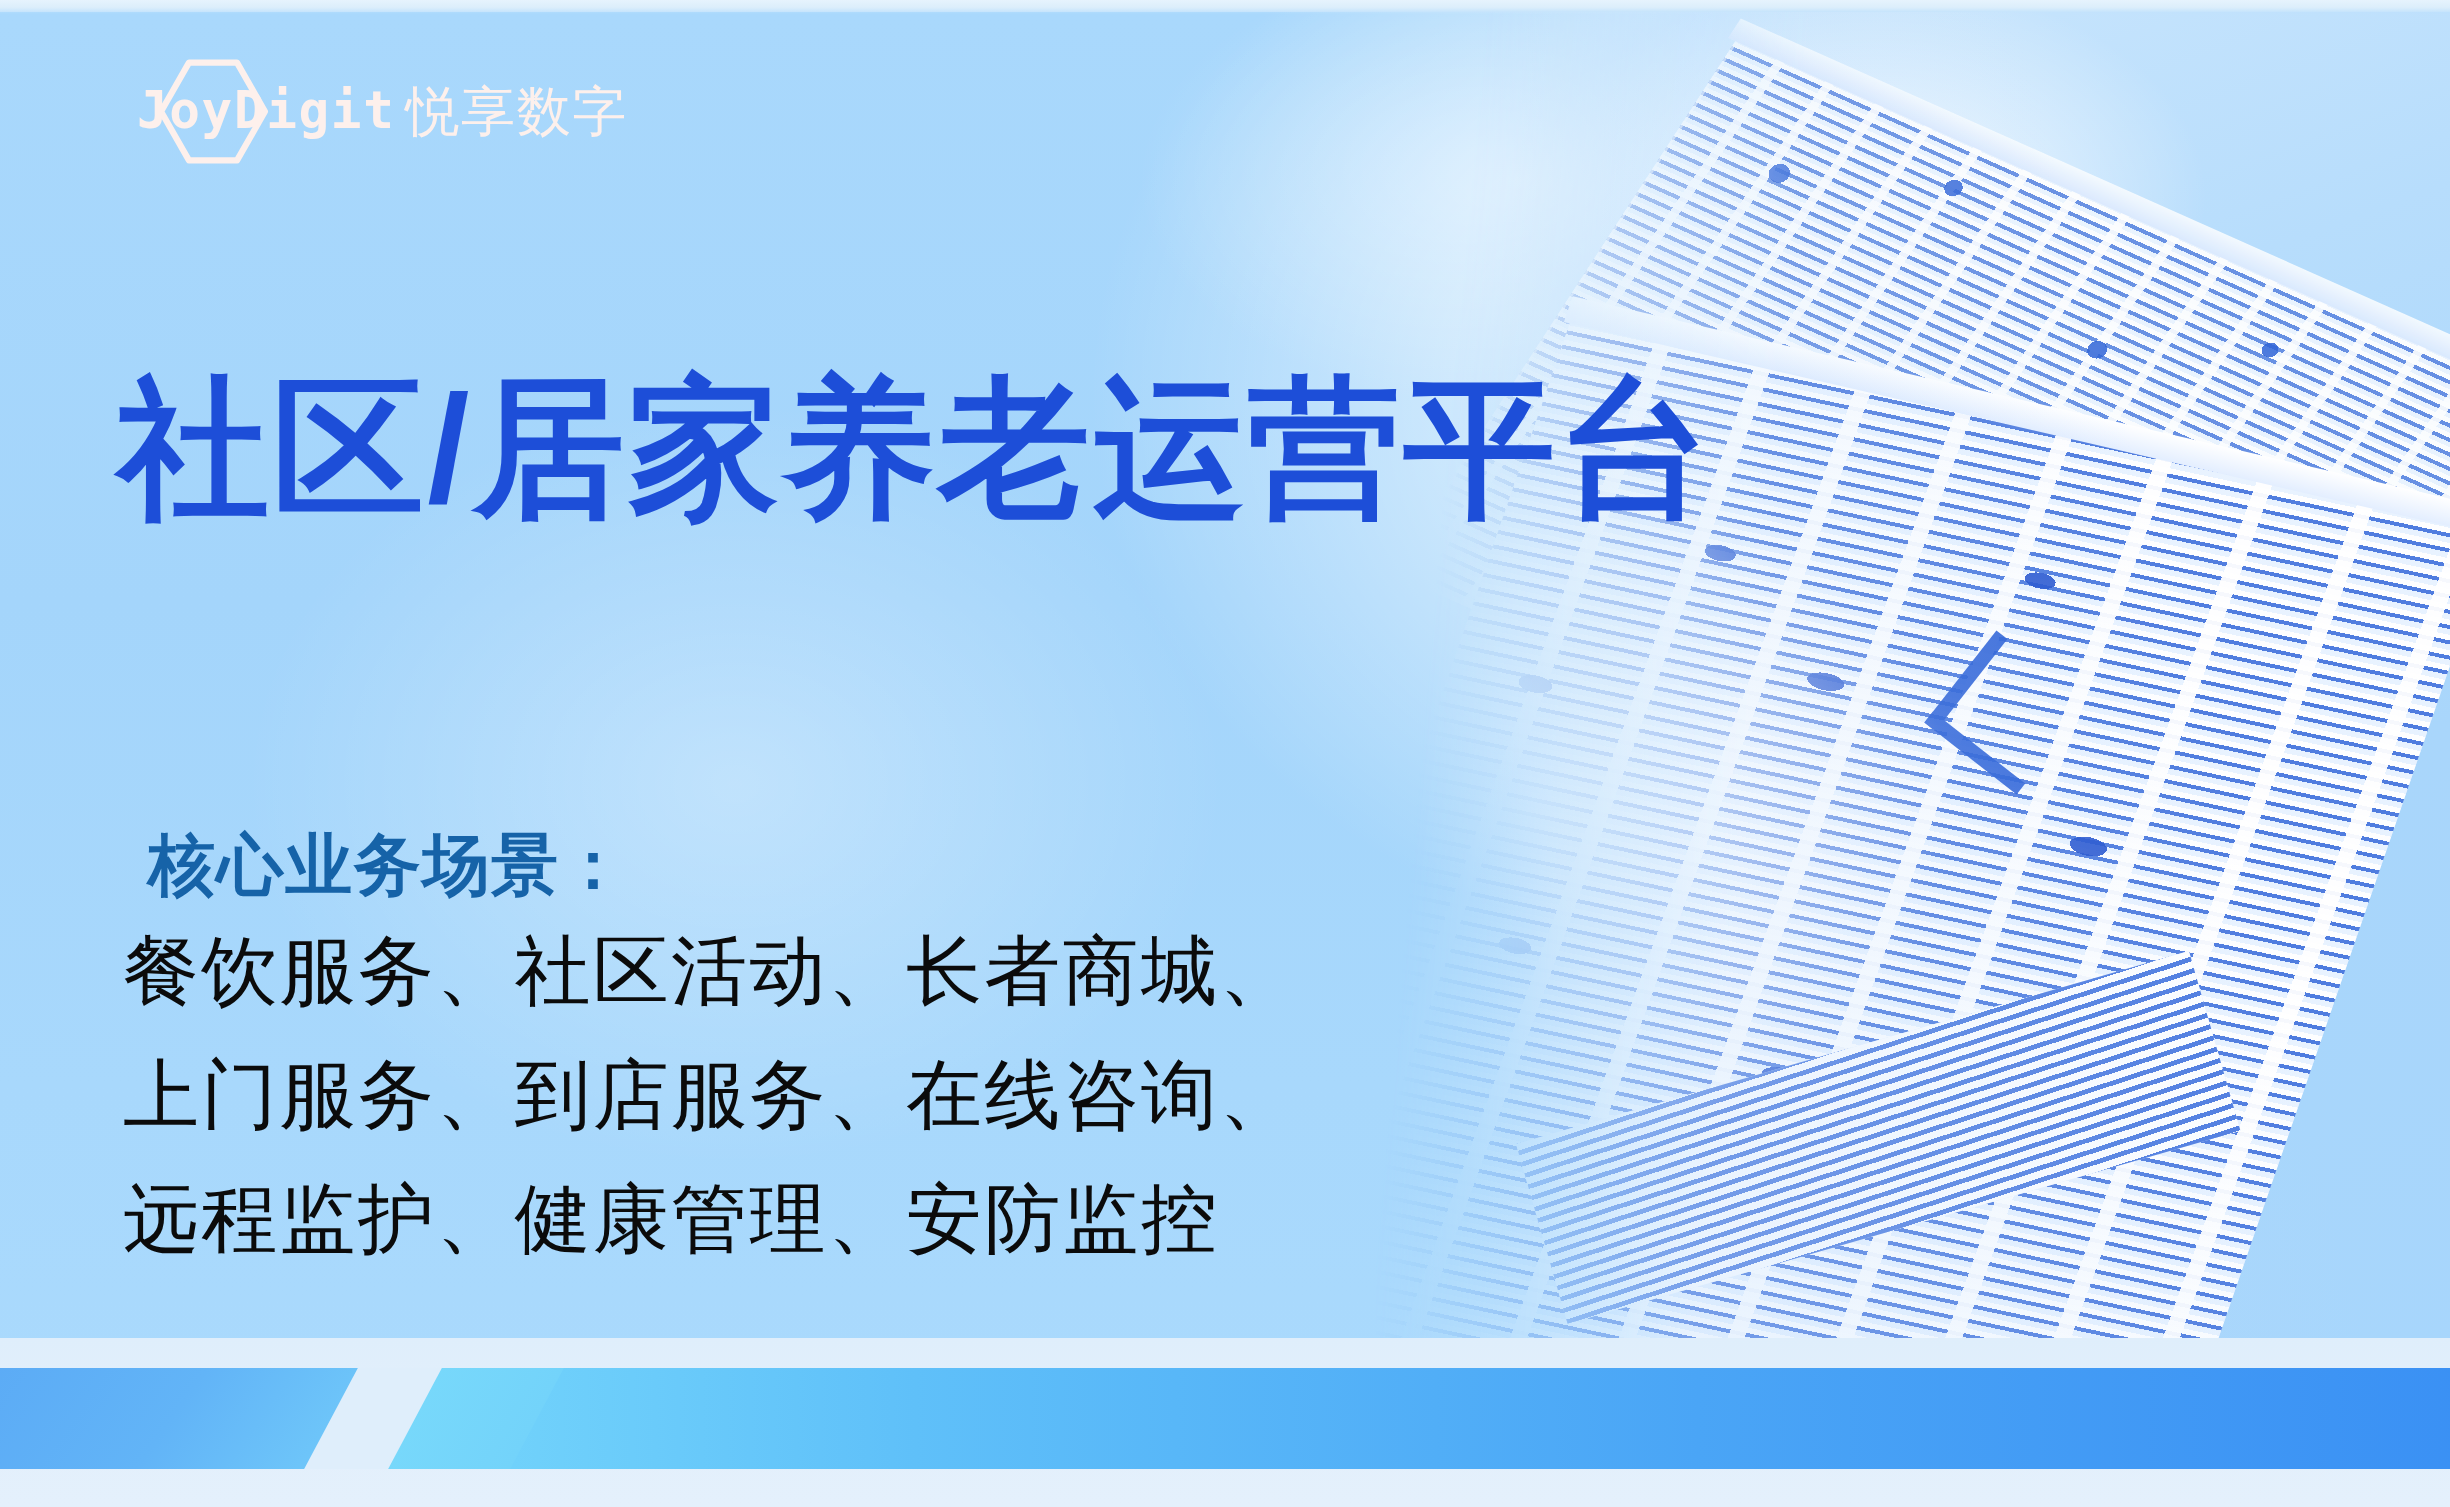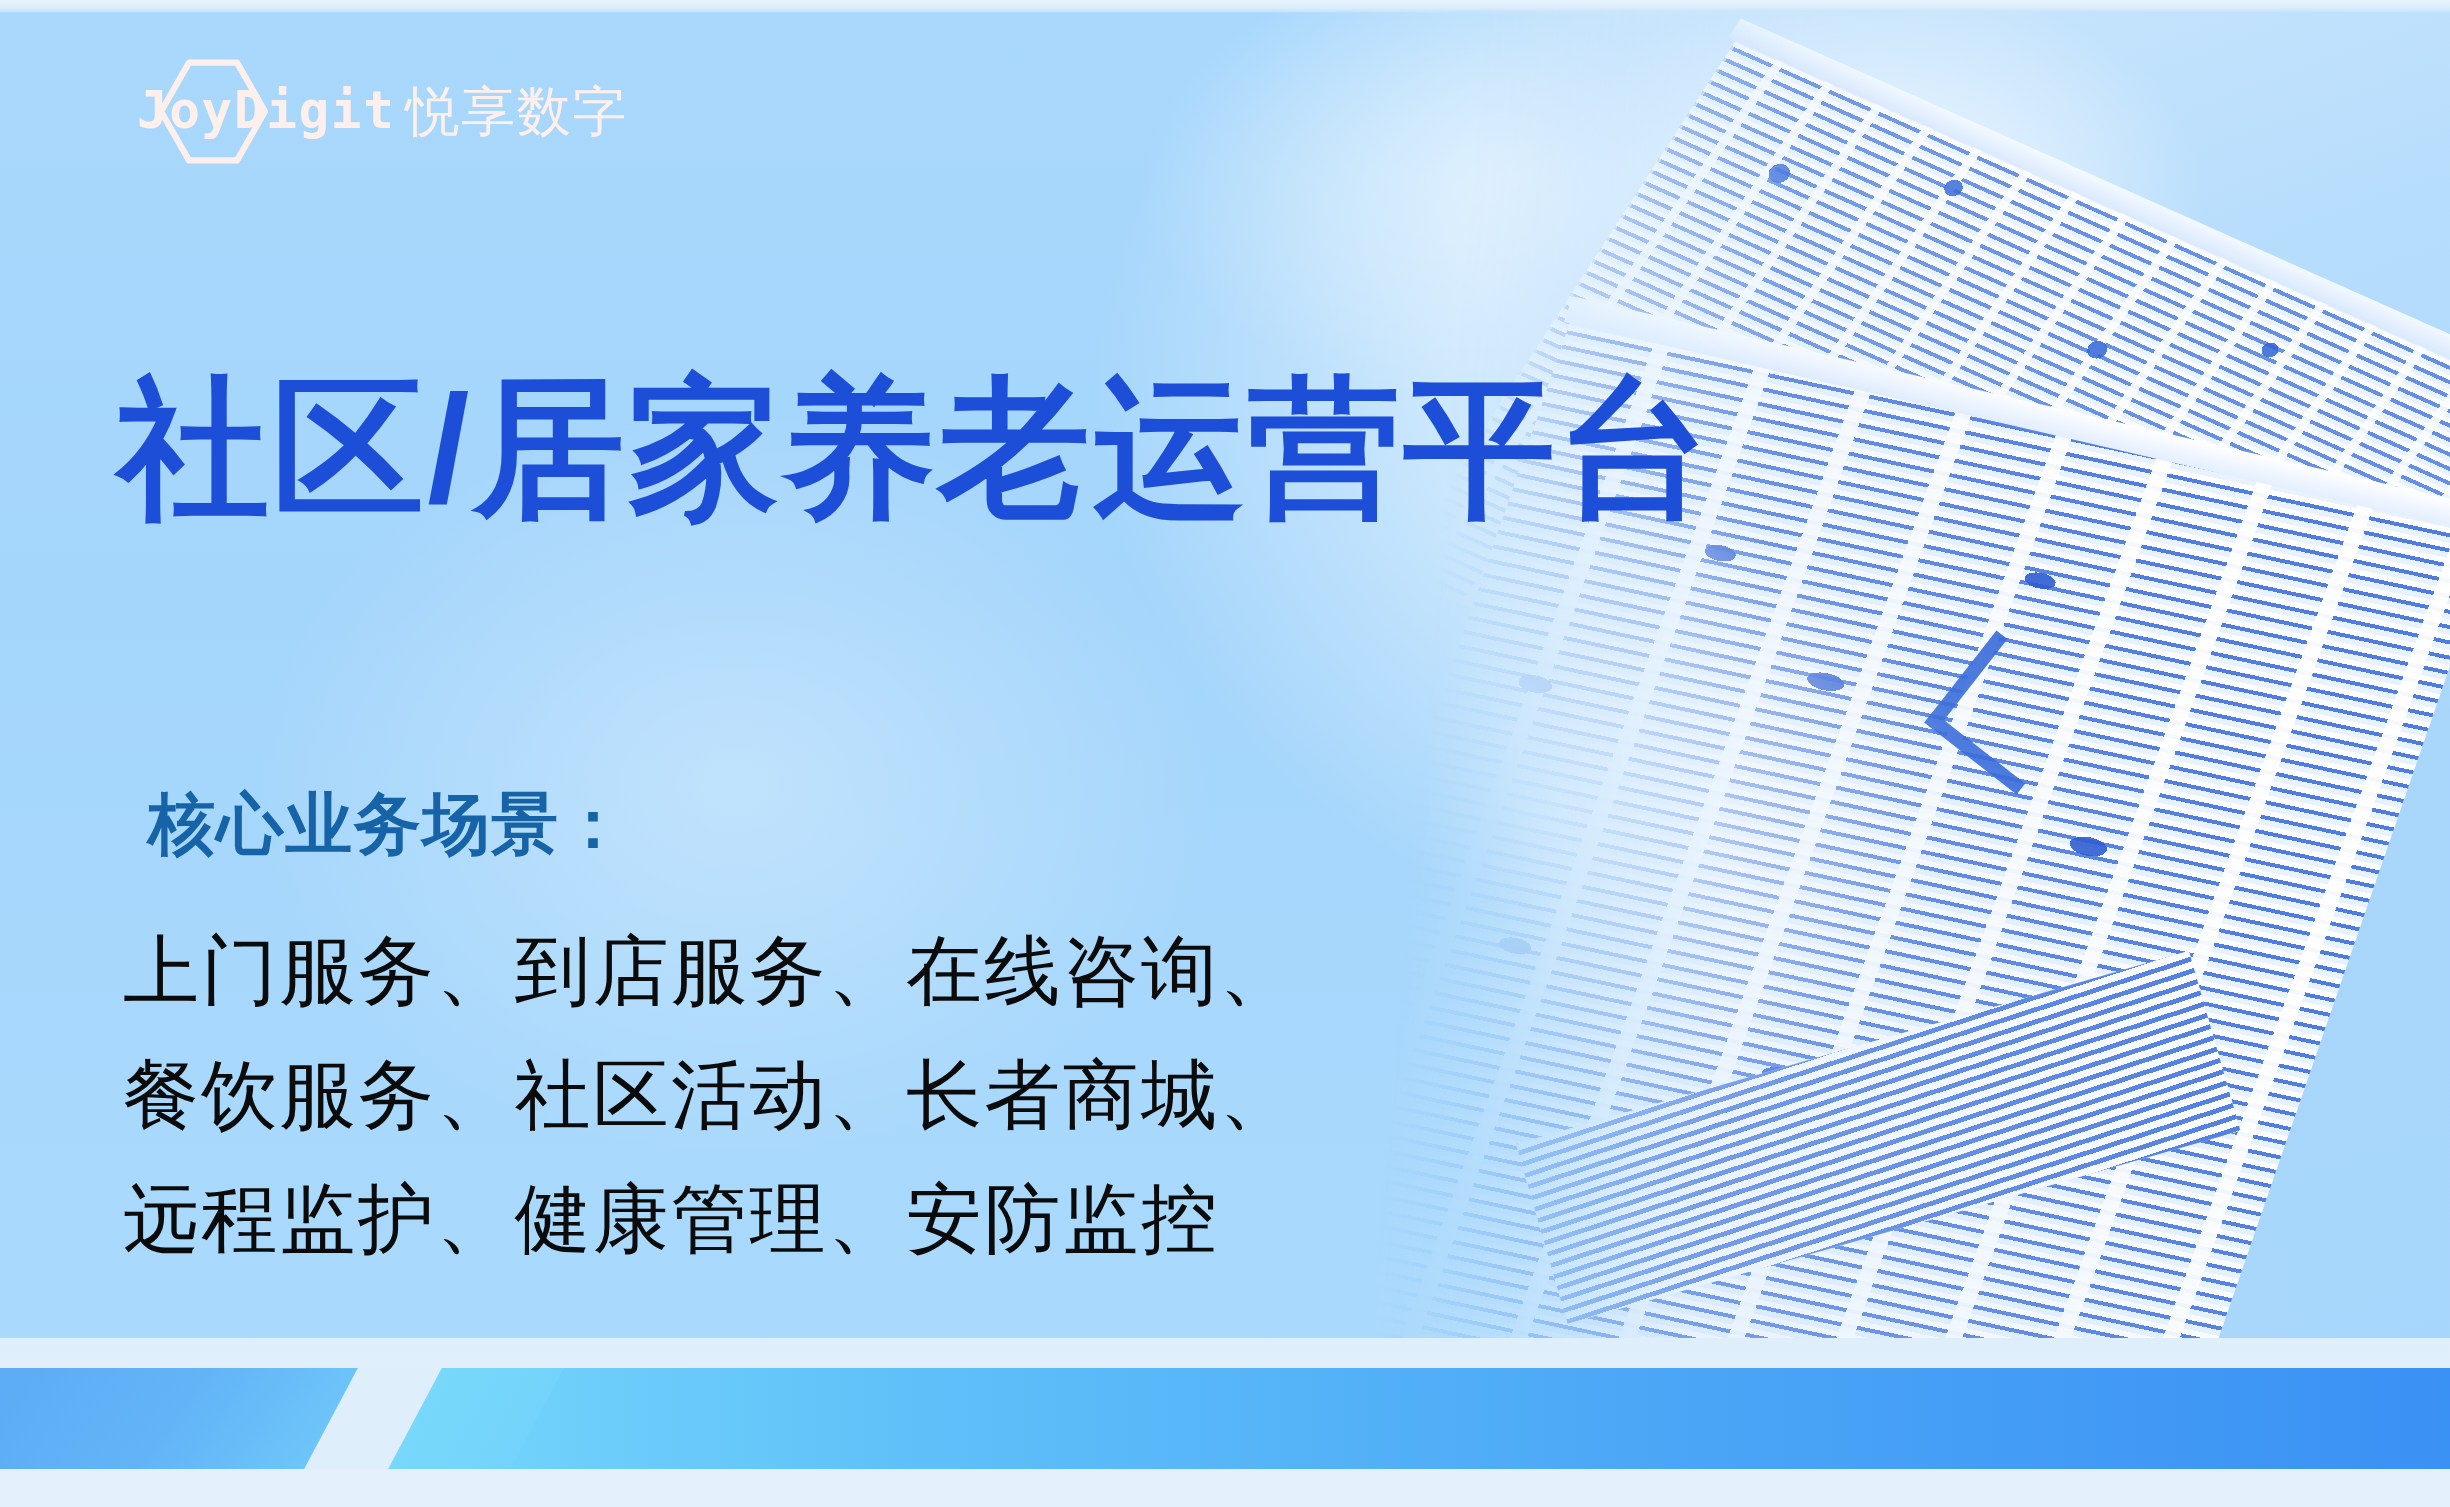--- a/index.html
+++ b/index.html
@@ -289,21 +289,21 @@
     letter-spacing: 3.1px;
     line-height: 1.1;
     white-space: nowrap;
     z-index: 5;
   }
 
   
   .section-heading {
     position: absolute;
     left: 148px;
-    top: 728px;
+    top: 769px;
     font-size: 67px;
     font-weight: 700;
     color: #1663a8;
     letter-spacing: 1.6px;
     line-height: 1.2;
     white-space: nowrap;
     z-index: 5;
   }
 
   
@@ -413,22 +413,22 @@
     </div>
     <span class="logo-en">JoyDigit</span>
     <span class="logo-cn">悦享数字</span>
   </div>
 
   <h1 class="title">社区/居家养老运营平台</h1>
 
   <h2 class="section-heading">核心业务场景：</h2>
 
   <div class="scenarios">
+    <div class="scenario-line">餐饮服务、社区活动、长者商城、</div>
     <div class="scenario-line">上门服务、到店服务、在线咨询、</div>
-    <div class="scenario-line">餐饮服务、社区活动、长者商城、</div>
     <div class="scenario-line">远程监护、健康管理、安防监控</div>
   </div>
 
   <div class="ribbon">
     <div class="ribbon-bg"></div>
     <div class="ribbon-left"></div>
     <div class="ribbon-right"></div>
     <div class="ribbon-right-skew"></div>
     <div class="ribbon-gap"></div>
   </div>

